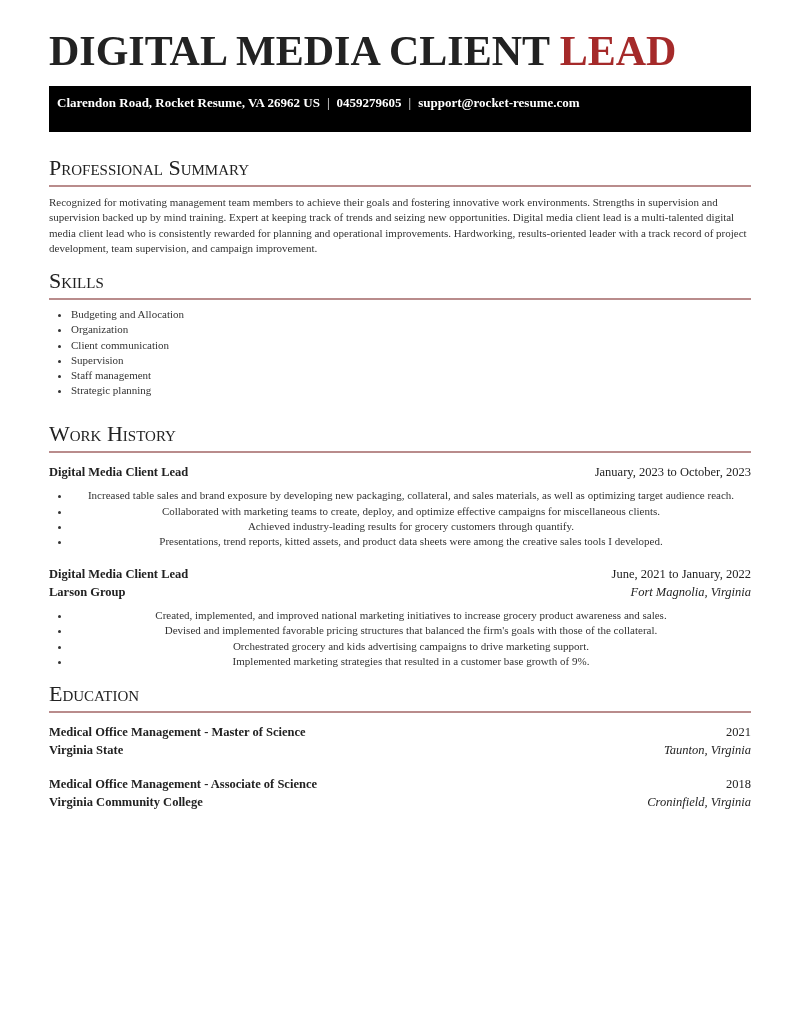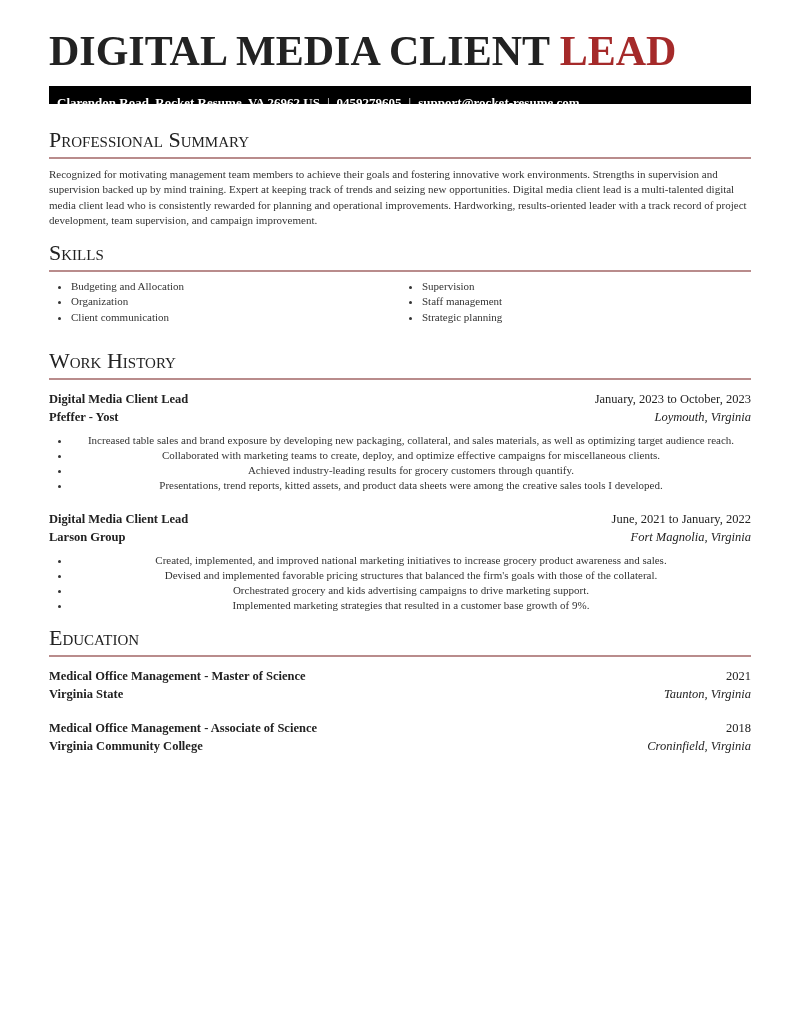--- a/index.html
+++ b/index.html
@@ -1,25 +1,25 @@
 <!DOCTYPE html>
 <html><head>
 <meta charset="utf-8">
 <style>
   html, body { margin: 0; padding: 0; background: #ffffff; }
   body { width: 800px; height: 1035px; overflow: hidden; font-family: "Liberation Serif", "DejaVu Serif", serif; color: #222; }
   .page { padding: 0 49px; }
   .title { margin: 0; padding-top: 29px; font-size: 42px; font-weight: bold; letter-spacing: 0px; line-height: 44px; color: #222; }
   .title .accent { color: #a52a2a; }
-  .contact-bar { margin-top: 13px; background: #000; color: #fff; height: 18px; line-height: 34px; padding: 0 8px; font-size: 13px; font-weight: bold; }
+  .contact-bar { margin-top: 13px; background: #000; color: #fff; height: 46px; line-height: 34px; padding: 0 8px; font-size: 13px; font-weight: bold; }
   .contact-bar .sep { padding: 0 7px; font-weight: normal; }
   .section-title { margin: 23px 0 0 0; font-size: 22px; font-weight: normal; font-variant: small-caps; line-height: 26px; color: #222; }
   .rule { height: 2px; background: #b98c8c; margin-top: 4px; }
   .summary { font-size: 11px; line-height: 15.3px; margin-top: 8px; color: #333; }
-  .skills { display: flex; margin-top: 7px; }
+  .skills { display: flex; margin-top: 7px; flex-direction: column; }
   .skills ul { flex: 1; margin: 0; padding-left: 22px; font-size: 11px; line-height: 15.2px; color: #333; }
   .row { display: flex; justify-content: space-between; font-size: 12.5px; line-height: 18px; }
   .row .b { font-weight: bold; color: #222; }
   .row .i { font-style: italic; }
   .job { margin-top: 10px; }
   .job + .job { margin-top: 16px; }
   .bullets { margin: 7px 0 0 0; padding-left: 22px; font-size: 11px; line-height: 15.2px; color: #333; text-align: center; }
   .edu { margin-top: 10px; }
   .edu + .edu { margin-top: 16px; }
 </style>
@@ -52,24 +52,20 @@
     </ul>
   </div>
 
   <h2 class="section-title" style="">Work History</h2>
   <div class="rule"></div>
 
   <div class="job">
     <div class="row">
         <span class="b">Digital Media Client Lead</span>
         <span>January, 2023 to October, 2023</span>
-      </div>
-    <div class="row">
-        <span class="b">Pfeffer - Yost</span>
-        <span class="i">Loymouth, Virginia</span>
       </div>
     <ul class="bullets">
       <li>Increased table sales and brand exposure by developing new packaging, collateral, and sales materials, as well as optimizing target audience reach.</li>
       <li>Collaborated with marketing teams to create, deploy, and optimize effective campaigns for miscellaneous clients.</li>
       <li>Achieved industry-leading results for grocery customers through quantify.</li>
       <li>Presentations, trend reports, kitted assets, and product data sheets were among the creative sales tools I developed.</li>
     </ul>
   </div>
 
   <div class="job">

